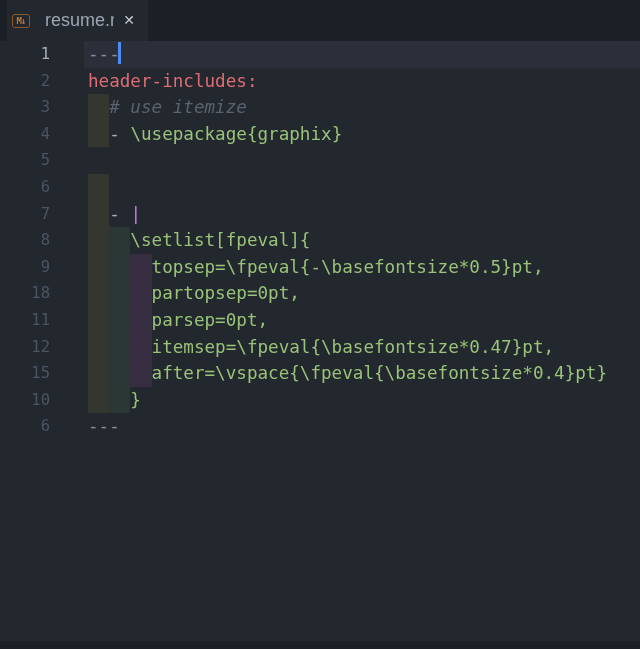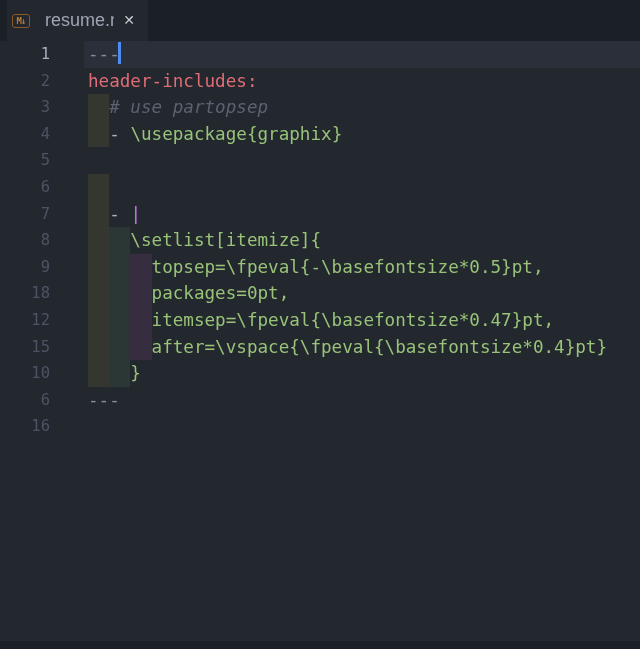--- a/index.html
+++ b/index.html
@@ -125,29 +125,29 @@
     <span class="mdicon">M↓</span>
     <span class="tablabel">resume.md</span>
     <span class="tabclose">✕</span>
   </div>
 </div>
 
 <div class="editor">
   <div>
       <div class="line active"><div class="num">1</div><div class="code"><span class="tk-punct">---</span><span class="cursor"></span></div></div>
       <div class="line"><div class="num">2</div><div class="code"><span class="tk-key">header-includes:</span></div></div>
-      <div class="line"><div class="num">3</div><div class="code"><span class="band b0"></span><span class="tk-comment">  # use partopsep</span></div></div>
+      <div class="line"><div class="num">3</div><div class="code"><span class="band b0"></span><span class="tk-comment">  # use itemize</span></div></div>
       <div class="line"><div class="num">4</div><div class="code"><span class="band b0"></span><span class="tk-fg">  - </span><span class="tk-green">\usepackage{graphix}</span></div></div>
       <div class="line"><div class="num">5</div><div class="code"></div></div>
       <div class="line"><div class="num">6</div><div class="code"><span class="band b0"></span></div></div>
       <div class="line"><div class="num">7</div><div class="code"><span class="band b0"></span><span class="tk-fg">  - </span><span class="tk-magenta">|</span></div></div>
-      <div class="line"><div class="num">8</div><div class="code"><span class="band b0"></span><span class="band b1"></span><span class="tk-green">    \setlist[itemize]{</span></div></div>
+      <div class="line"><div class="num">8</div><div class="code"><span class="band b0"></span><span class="band b1"></span><span class="tk-green">    \setlist[fpeval]{</span></div></div>
       <div class="line"><div class="num">9</div><div class="code"><span class="band b0"></span><span class="band b1"></span><span class="band b2"></span><span class="tk-green">      topsep=\fpeval{-\basefontsize*0.5}pt,</span></div></div>
-      <div class="line"><div class="num">18</div><div class="code"><span class="band b0"></span><span class="band b1"></span><span class="band b2"></span><span class="tk-green">      packages=0pt,</span></div></div>
+      <div class="line"><div class="num">18</div><div class="code"><span class="band b0"></span><span class="band b1"></span><span class="band b2"></span><span class="tk-green">      partopsep=0pt,</span></div></div>
+      <div class="line"><div class="num">11</div><div class="code"><span class="band b0"></span><span class="band b1"></span><span class="band b2"></span><span class="tk-green">      parsep=0pt,</span></div></div>
       <div class="line"><div class="num">12</div><div class="code"><span class="band b0"></span><span class="band b1"></span><span class="band b2"></span><span class="tk-green">      itemsep=\fpeval{\basefontsize*0.47}pt,</span></div></div>
       <div class="line"><div class="num">15</div><div class="code"><span class="band b0"></span><span class="band b1"></span><span class="band b2"></span><span class="tk-green">      after=\vspace{\fpeval{\basefontsize*0.4}pt}</span></div></div>
       <div class="line"><div class="num">10</div><div class="code"><span class="band b0"></span><span class="band b1"></span><span class="tk-green">    }</span></div></div>
       <div class="line"><div class="num">6</div><div class="code"><span class="tk-punct">---</span></div></div>
-      <div class="line"><div class="num">16</div><div class="code"></div></div>
     </div>
 </div>
 
 <div class="bottom-edge"></div>
 
 </body></html>

